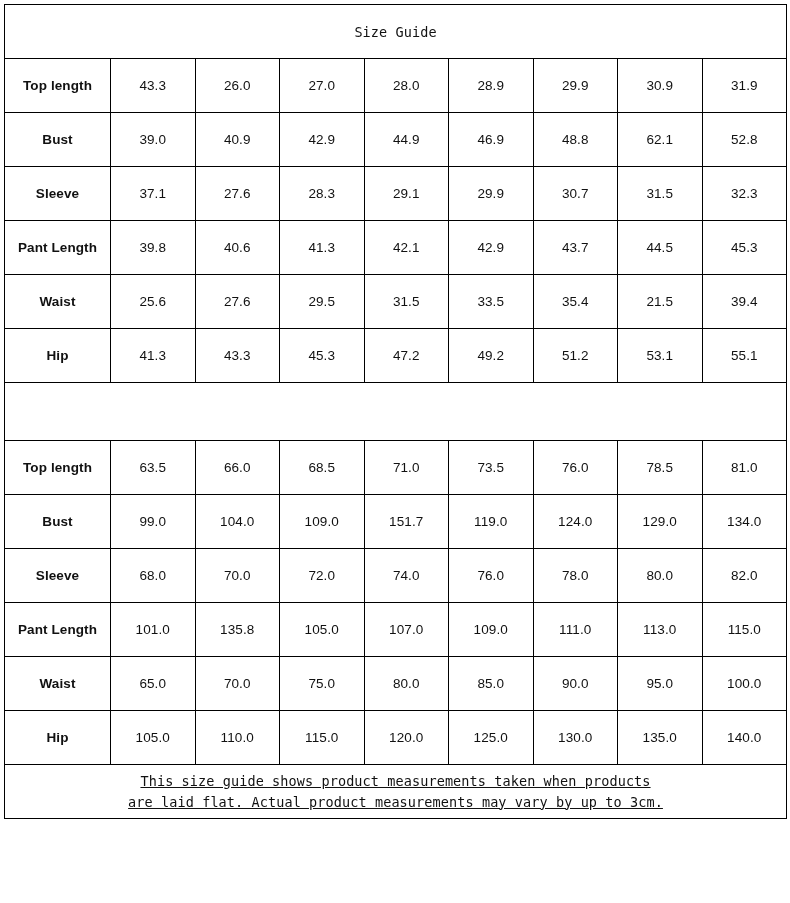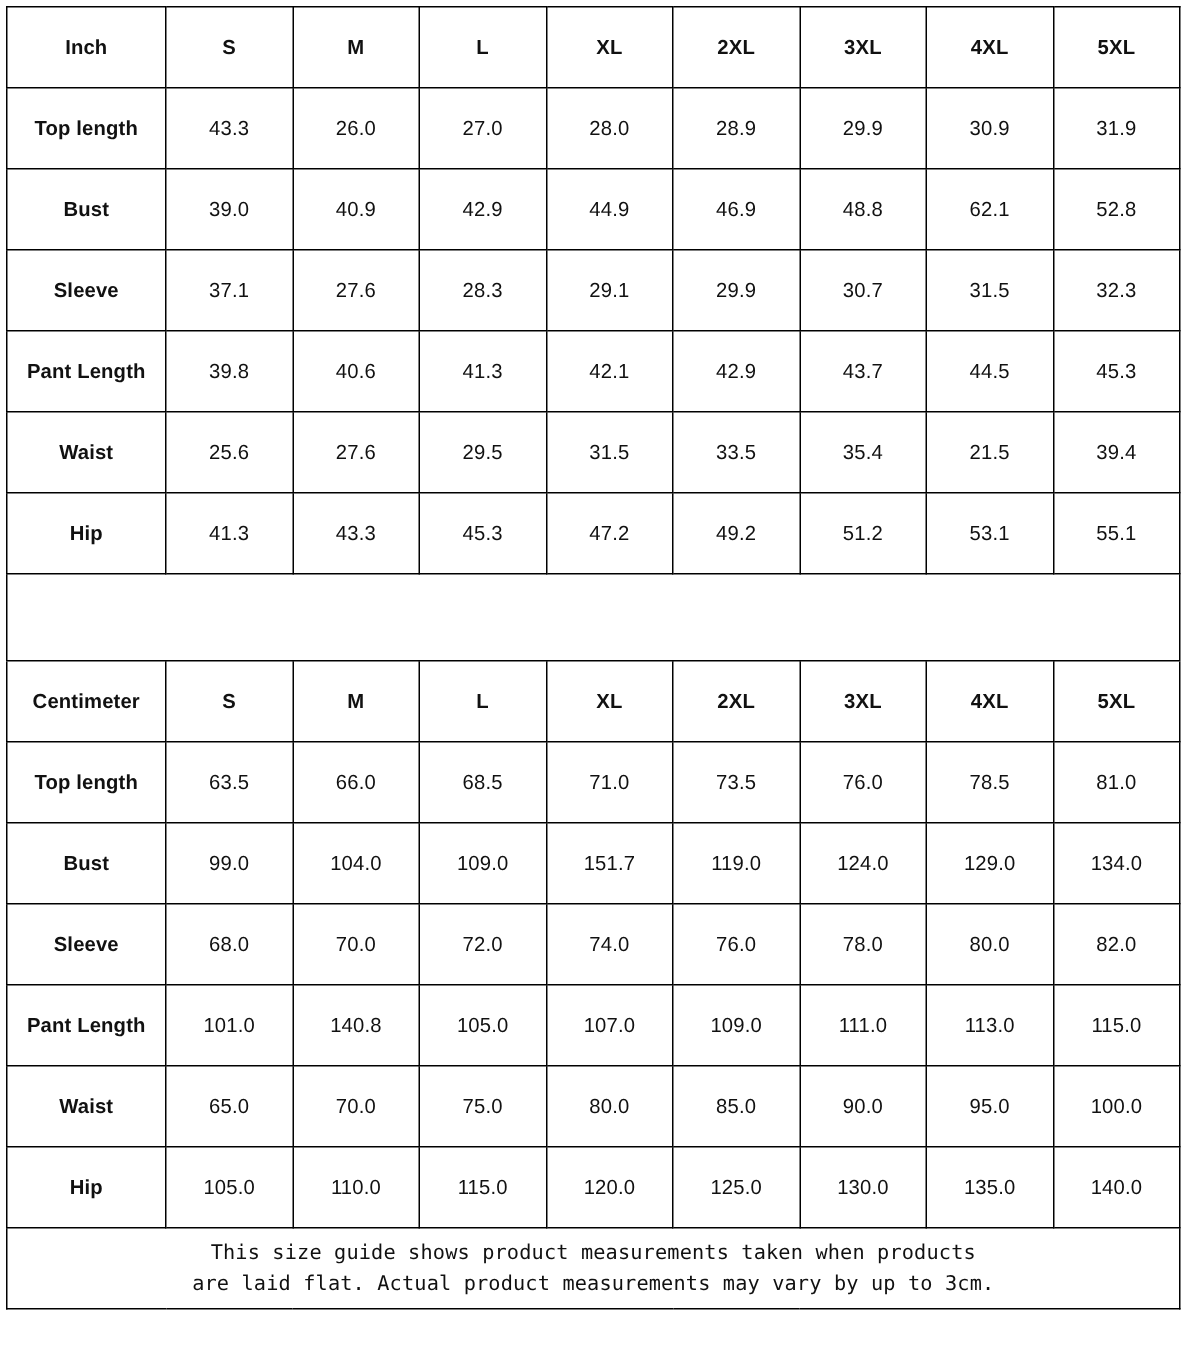--- a/index.html
+++ b/index.html
@@ -78,51 +78,43 @@
     border-left: none;
     border-right: none;
     border-bottom: none;
     font-family: "DejaVu Sans Mono", "Liberation Mono", monospace;
     font-size: 13.5px;
     line-height: 1.55;
     letter-spacing: 0px;
     color: #111111;
     padding: 2px 6px;
   }
-  .footer-line { display: block; white-space: nowrap; }
+  .footer-line { display: block; white-space: nowrap; text-decoration: underline; }
 </style>
 </head>
 <body>
 
 <div id="page">
   <table class="size-guide">
     <colgroup>
       <col class="label-col">
       <col class="size-col">
         <col class="size-col">
         <col class="size-col">
         <col class="size-col">
       <col class="size-col">
         <col class="size-col">
         <col class="size-col">
         <col class="size-col">
     </colgroup>
     <tbody>
-
-    <tr>
-          <td class="head-cell">Inch</td>
-          <td class="head-cell">S</td>
-          <td class="head-cell">M</td>
-          <td class="head-cell">L</td>
-          <td class="head-cell">XL</td>
-          <td class="head-cell">2XL</td>
-          <td class="head-cell">3XL</td>
-          <td class="head-cell">4XL</td>
-          <td class="head-cell">5XL</td>
-        </tr>
+      <tr>
+        <td class="title-cell" colspan="9">Size Guide</td>
+      </tr>
+
         <tr>
           <td class="row-label">Top length</td>
           <td class="value-cell">43.3</td>
           <td class="value-cell">26.0</td>
           <td class="value-cell">27.0</td>
           <td class="value-cell">28.0</td>
           <td class="value-cell">28.9</td>
           <td class="value-cell">29.9</td>
           <td class="value-cell">30.9</td>
           <td class="value-cell">31.9</td>
@@ -179,31 +171,20 @@
           <td class="value-cell">47.2</td>
           <td class="value-cell">49.2</td>
           <td class="value-cell">51.2</td>
           <td class="value-cell">53.1</td>
           <td class="value-cell">55.1</td>
         </tr>
         <tr class="spacer-row">
           <td class="spacer-cell" colspan="9"></td>
         </tr>
         <tr>
-          <td class="head-cell">Centimeter</td>
-          <td class="head-cell">S</td>
-          <td class="head-cell">M</td>
-          <td class="head-cell">L</td>
-          <td class="head-cell">XL</td>
-          <td class="head-cell">2XL</td>
-          <td class="head-cell">3XL</td>
-          <td class="head-cell">4XL</td>
-          <td class="head-cell">5XL</td>
-        </tr>
-        <tr>
           <td class="row-label">Top length</td>
           <td class="value-cell">63.5</td>
           <td class="value-cell">66.0</td>
           <td class="value-cell">68.5</td>
           <td class="value-cell">71.0</td>
           <td class="value-cell">73.5</td>
           <td class="value-cell">76.0</td>
           <td class="value-cell">78.5</td>
           <td class="value-cell">81.0</td>
         </tr>
@@ -225,21 +206,21 @@
           <td class="value-cell">72.0</td>
           <td class="value-cell">74.0</td>
           <td class="value-cell">76.0</td>
           <td class="value-cell">78.0</td>
           <td class="value-cell">80.0</td>
           <td class="value-cell">82.0</td>
         </tr>
         <tr>
           <td class="row-label">Pant Length</td>
           <td class="value-cell">101.0</td>
-          <td class="value-cell">140.8</td>
+          <td class="value-cell">135.8</td>
           <td class="value-cell">105.0</td>
           <td class="value-cell">107.0</td>
           <td class="value-cell">109.0</td>
           <td class="value-cell">111.0</td>
           <td class="value-cell">113.0</td>
           <td class="value-cell">115.0</td>
         </tr>
         <tr>
           <td class="row-label">Waist</td>
           <td class="value-cell">65.0</td>

